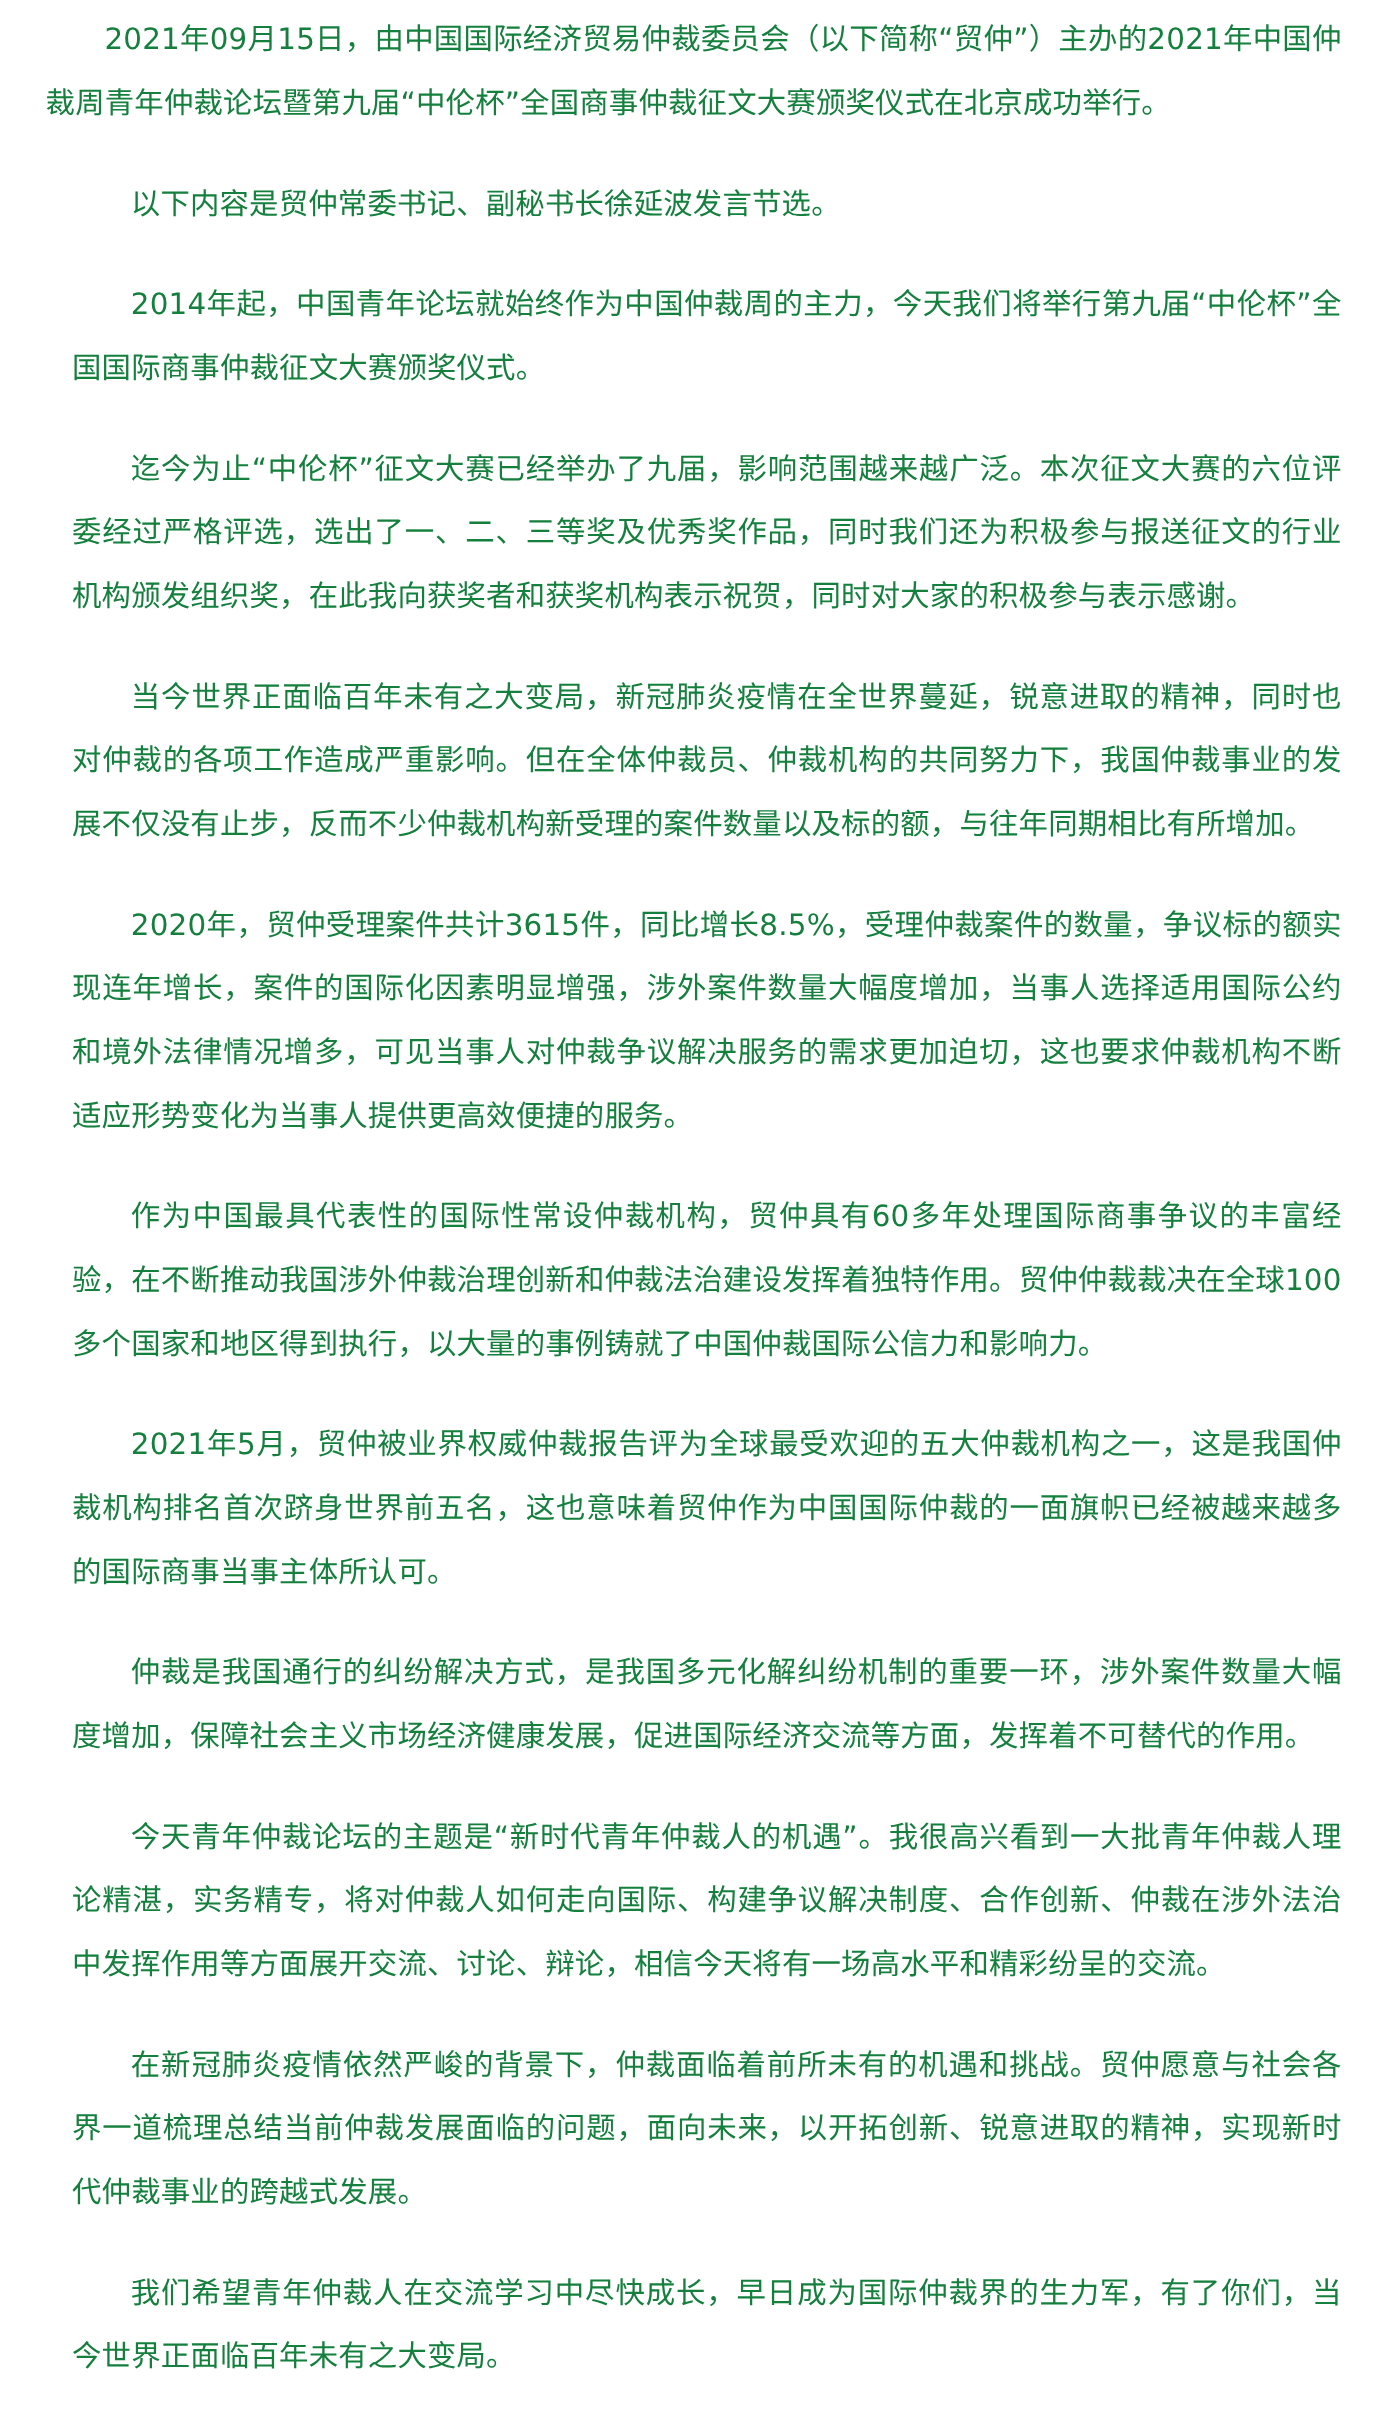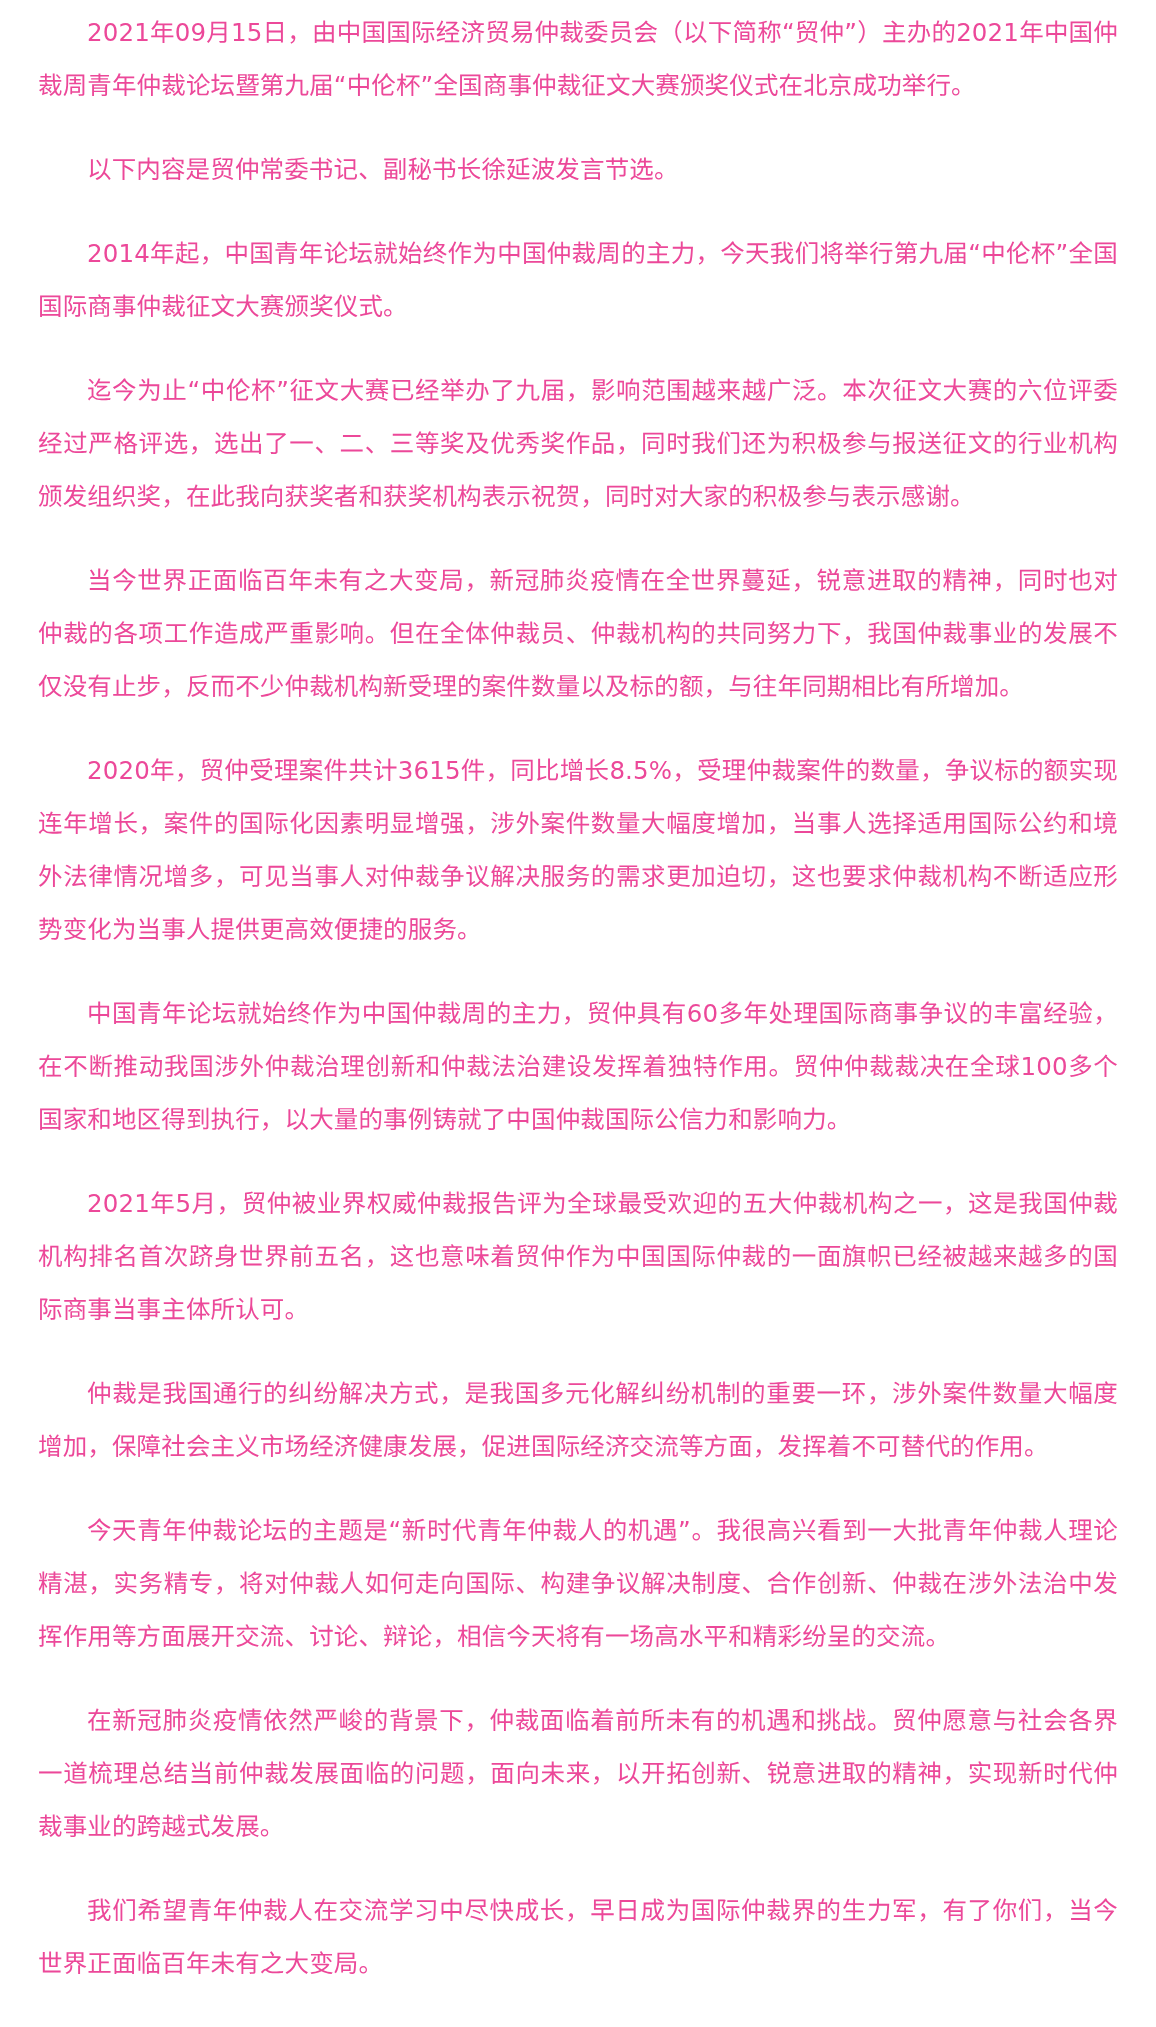--- a/index.html
+++ b/index.html
@@ -29,46 +29,47 @@
   .article-body {
     padding-top: 6px;
   }
 
   p.para {
     margin: 0 0 0 0;
     padding: 0;
     text-indent: 2em;
     font-size: 24.5px;
     line-height: 53px;
-    color: #ec4899;
+    color: #15803d;
     text-align: justify;
     text-justify: inter-ideograph;
     letter-spacing: 0.15px;
     font-weight: 400;
   }
 
   
   p.para + p.para {
     margin-top: 31px;
+    margin-left: 22px;
   }
 </style>
 </head>
 <body>
 
 <div id="article-page">
 
   <div class="article-body">
 
     <p class="para">2021年09月15日，由中国国际经济贸易仲裁委员会（以下简称“贸仲”）主办的2021年中国仲裁周青年仲裁论坛暨第九届“中伦杯”全国商事仲裁征文大赛颁奖仪式在北京成功举行。</p>
     <p class="para">以下内容是贸仲常委书记、副秘书长徐延波发言节选。</p>
     <p class="para">2014年起，中国青年论坛就始终作为中国仲裁周的主力，今天我们将举行第九届“中伦杯”全国国际商事仲裁征文大赛颁奖仪式。</p>
     <p class="para">迄今为止“中伦杯”征文大赛已经举办了九届，影响范围越来越广泛。本次征文大赛的六位评委经过严格评选，选出了一、二、三等奖及优秀奖作品，同时我们还为积极参与报送征文的行业机构颁发组织奖，在此我向获奖者和获奖机构表示祝贺，同时对大家的积极参与表示感谢。</p>
     <p class="para">当今世界正面临百年未有之大变局，新冠肺炎疫情在全世界蔓延，锐意进取的精神，同时也对仲裁的各项工作造成严重影响。但在全体仲裁员、仲裁机构的共同努力下，我国仲裁事业的发展不仅没有止步，反而不少仲裁机构新受理的案件数量以及标的额，与往年同期相比有所增加。</p>
     <p class="para">2020年，贸仲受理案件共计3615件，同比增长8.5%，受理仲裁案件的数量，争议标的额实现连年增长，案件的国际化因素明显增强，涉外案件数量大幅度增加，当事人选择适用国际公约和境外法律情况增多，可见当事人对仲裁争议解决服务的需求更加迫切，这也要求仲裁机构不断适应形势变化为当事人提供更高效便捷的服务。</p>
-    <p class="para">中国青年论坛就始终作为中国仲裁周的主力，贸仲具有60多年处理国际商事争议的丰富经验，在不断推动我国涉外仲裁治理创新和仲裁法治建设发挥着独特作用。贸仲仲裁裁决在全球100多个国家和地区得到执行，以大量的事例铸就了中国仲裁国际公信力和影响力。</p>
+    <p class="para">作为中国最具代表性的国际性常设仲裁机构，贸仲具有60多年处理国际商事争议的丰富经验，在不断推动我国涉外仲裁治理创新和仲裁法治建设发挥着独特作用。贸仲仲裁裁决在全球100多个国家和地区得到执行，以大量的事例铸就了中国仲裁国际公信力和影响力。</p>
     <p class="para">2021年5月，贸仲被业界权威仲裁报告评为全球最受欢迎的五大仲裁机构之一，这是我国仲裁机构排名首次跻身世界前五名，这也意味着贸仲作为中国国际仲裁的一面旗帜已经被越来越多的国际商事当事主体所认可。</p>
     <p class="para">仲裁是我国通行的纠纷解决方式，是我国多元化解纠纷机制的重要一环，涉外案件数量大幅度增加，保障社会主义市场经济健康发展，促进国际经济交流等方面，发挥着不可替代的作用。</p>
     <p class="para">今天青年仲裁论坛的主题是“新时代青年仲裁人的机遇”。我很高兴看到一大批青年仲裁人理论精湛，实务精专，将对仲裁人如何走向国际、构建争议解决制度、合作创新、仲裁在涉外法治中发挥作用等方面展开交流、讨论、辩论，相信今天将有一场高水平和精彩纷呈的交流。</p>
     <p class="para">在新冠肺炎疫情依然严峻的背景下，仲裁面临着前所未有的机遇和挑战。贸仲愿意与社会各界一道梳理总结当前仲裁发展面临的问题，面向未来，以开拓创新、锐意进取的精神，实现新时代仲裁事业的跨越式发展。</p>
     <p class="para">我们希望青年仲裁人在交流学习中尽快成长，早日成为国际仲裁界的生力军，有了你们，当今世界正面临百年未有之大变局。</p>
     <p class="para">最后，再次感谢出席今天论坛的各位嘉宾，在今天的讨论环节中请大家畅所欲言，深入交流，预祝大家收获满满。</p>
 
   </div>
 
 </div>

